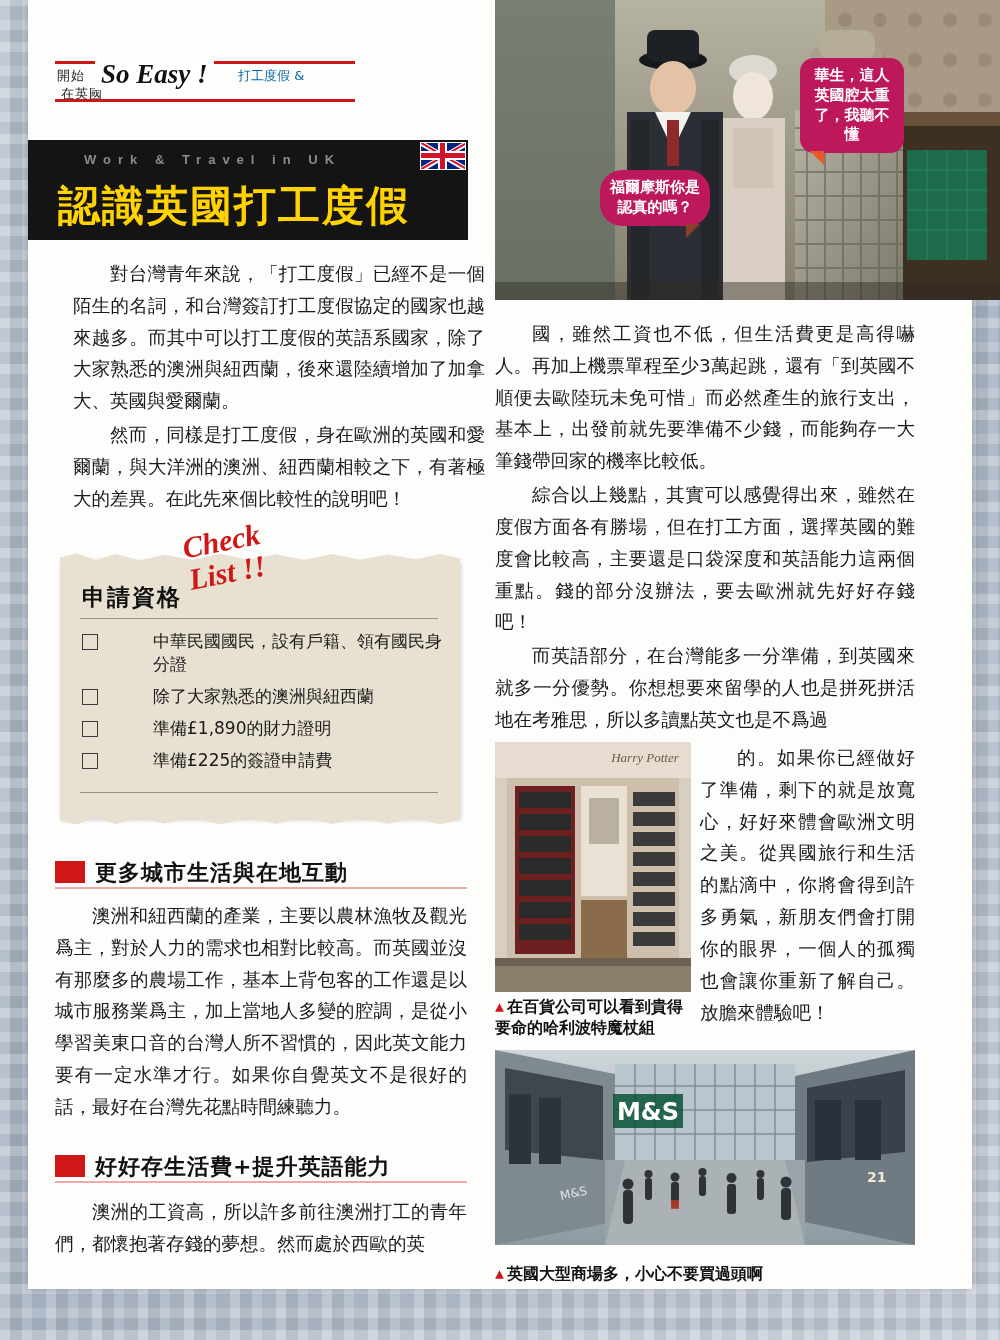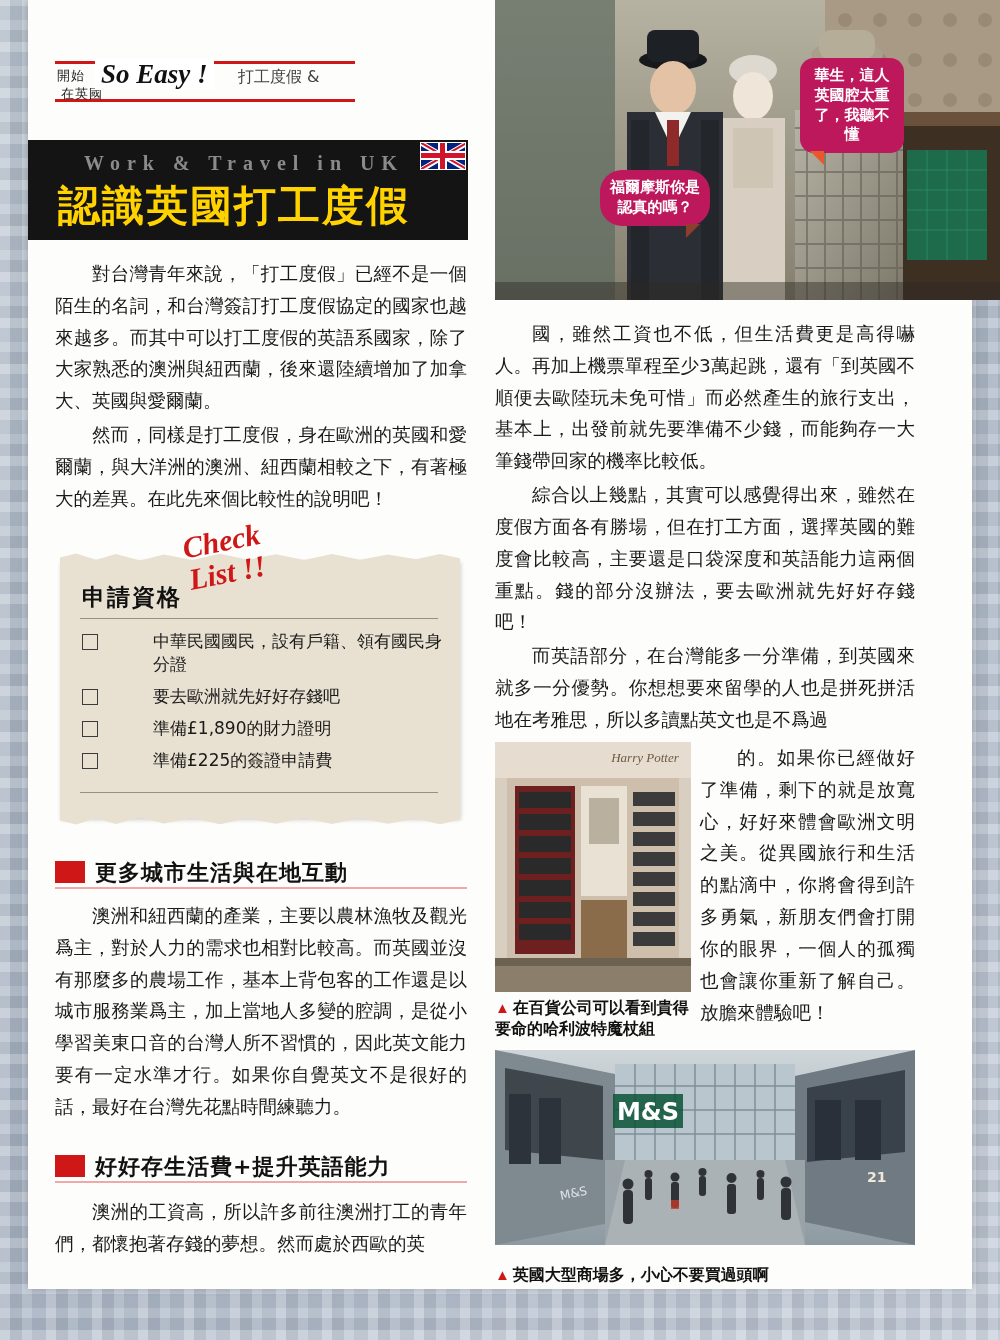--- a/index.html
+++ b/index.html
@@ -22,49 +22,49 @@
   
   .masthead{position:absolute;left:55px;top:55px;width:380px;height:56px;}
   .mh-rule{position:absolute;left:0;top:6px;width:300px;height:3px;background:#d01717;}
   .mh-rule2{position:absolute;left:0;top:44px;width:300px;height:3px;background:#d01717;}
   .mh-start{position:absolute;left:2px;top:12px;font-size:13px;color:#222;letter-spacing:1px;
     font-family:"DejaVu Sans", sans-serif;}
   .mh-start2{position:absolute;left:6px;top:30px;font-size:13px;color:#222;letter-spacing:1px;
     font-family:"DejaVu Sans", sans-serif;}
   .mh-soeasy{position:absolute;left:40px;top:4px;font-family:"Liberation Serif",serif;font-style:italic;
     font-weight:bold;font-size:27px;color:#111;background:#fff;padding:0 6px;}
-  .mh-sub{position:absolute;left:183px;top:12px;font-size:16px;color:#404040;
+  .mh-sub{position:absolute;left:183px;top:12px;font-size:13px;color:#0369a1;
     font-family:"DejaVu Sans", sans-serif;}
 
   
   .title-band{position:absolute;left:28px;top:140px;width:440px;height:100px;background:#141414;}
   .title-band .kicker{
-    position:absolute;left:56px;top:12px;color:#8b8b8b;font-size:20px;letter-spacing:7px;
-    font-family:Liberation Serif, serif;font-weight:bold;
+    position:absolute;left:56px;top:12px;color:#8b8b8b;font-size:13px;letter-spacing:7px;
+    font-family:Liberation Sans, sans-serif;font-weight:bold;
   }
   .title-band .main-title{
     position:absolute;left:30px;top:38px;color:#ffd200;font-size:42px;font-weight:bold;
     letter-spacing:2px;font-family:"DejaVu Sans", sans-serif;
   }
   .flag{position:absolute;left:420px;top:142px;width:44px;height:26px;overflow:hidden;
     background:#00247d;border:1px solid #fff;}
   .flag .d1,.flag .d2{position:absolute;left:-8px;top:11px;width:62px;height:5px;background:#fff;}
   .flag .d1{transform:rotate(30deg);} .flag .d2{transform:rotate(-30deg);}
   .flag .d1r,.flag .d2r{position:absolute;left:-8px;top:12px;width:62px;height:2px;background:#cf142b;}
   .flag .d1r{transform:rotate(30deg);} .flag .d2r{transform:rotate(-30deg);}
   .flag .hw{position:absolute;left:0;top:8px;width:100%;height:9px;background:#fff;}
   .flag .vw{position:absolute;left:17px;top:0;width:9px;height:100%;background:#fff;}
   .flag .hr{position:absolute;left:0;top:10px;width:100%;height:5px;background:#cf142b;}
   .flag .vr{position:absolute;left:19px;top:0;width:5px;height:100%;background:#cf142b;}
 
   
   .col{position:absolute;font-size:18.5px;line-height:1.72;color:#1a1a1a;text-align:justify;
        font-family:"DejaVu Sans", sans-serif;}
   .col p{margin:0 0 2px 0;text-indent:2em;}
-  .col-left-top{left:55px;top:258px;width:412px;}
+  .col-left-top{left:73px;top:258px;width:412px;}
   .col-right-top{left:495px;top:318px;width:420px;}
   .col-left-bot{left:55px;top:900px;width:412px;}
   .col-right-narrow{left:700px;top:742px;width:215px;}
 
   
   .checkbox-card{
     position:absolute;left:60px;top:560px;width:400px;height:258px;
     background:#e8e1d2;
     box-shadow:1px 2px 4px rgba(0,0,0,0.18);
   }
@@ -99,21 +99,21 @@
   #sec1{left:55px;top:858px;}
   #sec2{left:55px;top:1152px;}
 
   
   .photo{position:absolute;overflow:hidden;background:#888;}
   #photo-top{left:495px;top:0;width:505px;height:300px;}
   #photo-wand{left:495px;top:742px;width:196px;height:250px;}
   #photo-mall{left:495px;top:1050px;width:420px;height:195px;}
 
   .cap{position:absolute;font-size:16px;font-weight:bold;color:#111;
-    font-family:Liberation Sans, sans-serif;line-height:1.3;}
+    font-family:Liberation Mono, monospace;line-height:1.3;}
   .cap .tri{color:#d01717;font-size:15px;margin-right:3px;}
   #cap-wand{left:495px;top:998px;width:200px;}
   #cap-mall{left:495px;top:1252px;width:420px;margin-top:13px;}
 
   
   .bubble{position:absolute;color:#fff;font-weight:bold;font-size:15px;line-height:1.32;
     text-align:center;font-family:"DejaVu Sans", sans-serif;padding:8px 10px;}
   #bubble-a{left:800px;top:58px;width:84px;background:#be185d;border-radius:14px;}
   #bubble-a:after{content:"";position:absolute;left:10px;bottom:-12px;border:7px solid transparent;
     border-top-color:#e8582a;border-right-color:#e8582a;}
@@ -267,21 +267,21 @@
 <div class="checkbox-card">
   <div class="cl-title">申請資格</div>
   <div class="cl-rule"></div>
   <div class="cl-list">
     <div class="cl-item">
       <span class="cl-box"></span>
       <span>中華民國國民，設有戶籍、領有國民身分證</span>
     </div>
     <div class="cl-item">
       <span class="cl-box"></span>
-      <span>要去歐洲就先好好存錢吧</span>
+      <span>除了大家熟悉的澳洲與紐西蘭</span>
     </div>
     <div class="cl-item">
       <span class="cl-box"></span>
       <span>準備£1,890的財力證明</span>
     </div>
     <div class="cl-item">
       <span class="cl-box"></span>
       <span>準備£225的簽證申請費</span>
     </div>
   </div>

